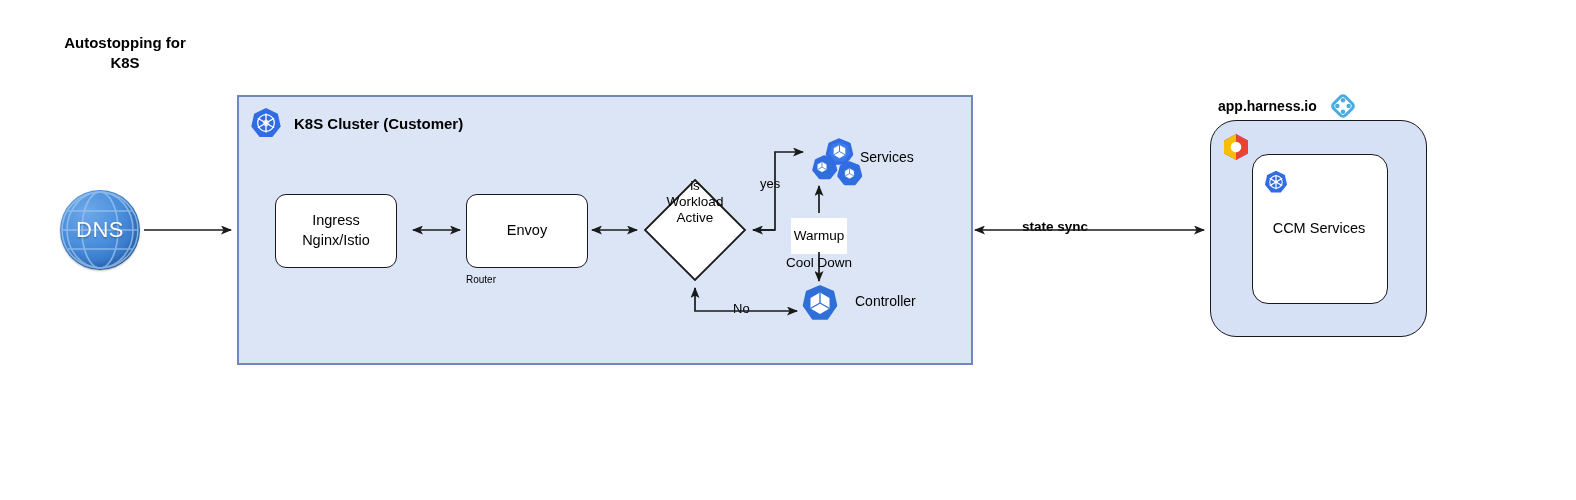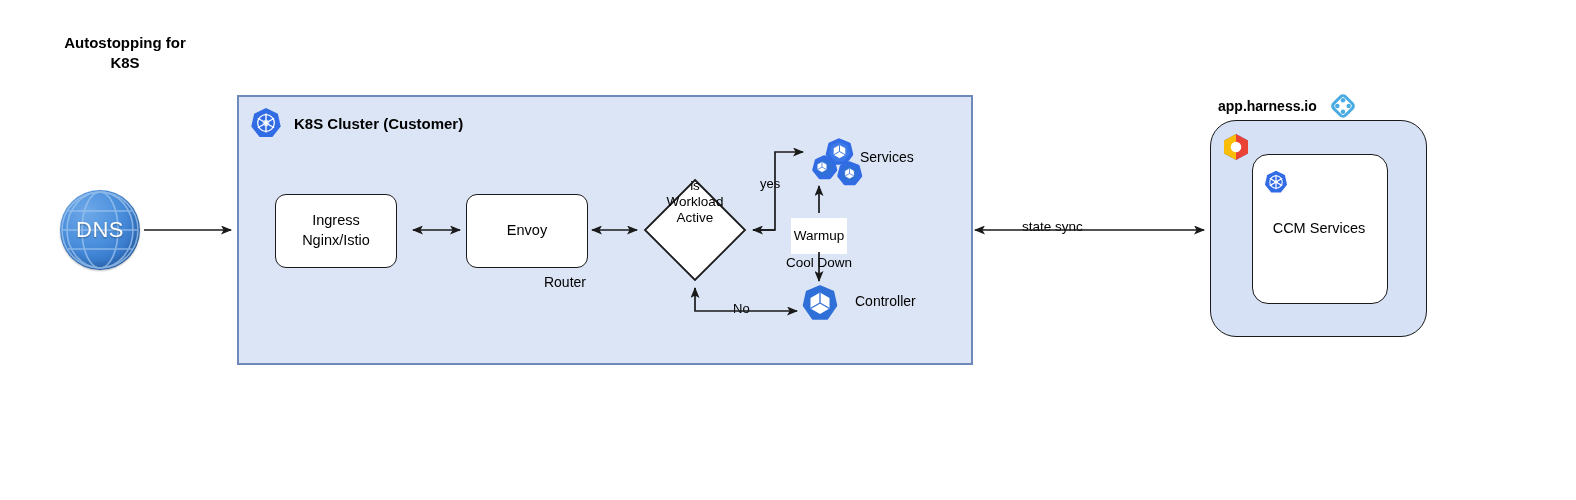--- a/index.html
+++ b/index.html
@@ -48,21 +48,21 @@
   
   .node-box{
     position:absolute;background:#ffffff;border:1.6px solid #1a1a1a;
     border-radius:11px;
     display:flex;align-items:center;justify-content:center;
     text-align:center;font-size:14.5px;color:#000;line-height:1.35;
   }
   #ingress-box{left:275px;top:194px;width:120px;height:72px;}
   #envoy-box{left:466px;top:194px;width:120px;height:72px;}
   .sub-label{
-    position:absolute;font-size:14px;color:#000;text-align:right;
+    position:absolute;font-size:10px;color:#000;text-align:left;
   }
   #router-label{left:466px;top:274px;width:120px;}
 
   
   #decision{
     position:absolute;left:643px;top:178px;width:104px;height:104px;
   }
   #decision .dia{
     position:absolute;left:0;top:0;width:104px;height:104px;
   }
@@ -92,21 +92,21 @@
   }
   .harness-title{font-size:14px;font-weight:bold;color:#000;}
 
   
   .free-label{position:absolute;font-size:14px;color:#000;white-space:nowrap;}
   #services-label{left:860px;top:149px;}
   #controller-label{left:855px;top:293px;}
   #yes-label{left:760px;top:176px;font-size:13px;}
   #no-label{left:733px;top:301px;font-size:13px;}
   #statesync-label{
-    left:1019px;top:219px;background:#ffffff;padding:0 3px;font-size:13.5px;
+    left:1019px;top:219px;background:#ffffff;padding:0 3px;font-size:13.5px;font-weight:bold;
   }
   .warm-wrap{position:absolute;left:783px;top:218px;width:72px;text-align:center;}
   .warm-wrap .w1{display:inline-block;background:#ffffff;padding:9px 3px;font-size:13.5px;line-height:1.35;}
   .warm-wrap .w2{display:block;font-size:13.5px;line-height:1.35;}
 
   
   .ic{position:absolute;}
   #svc-icon{left:808px;top:135px;}
   #ctrl-icon{left:802px;top:285px;}
   #gcp-icon{left:1221px;top:133px;}

